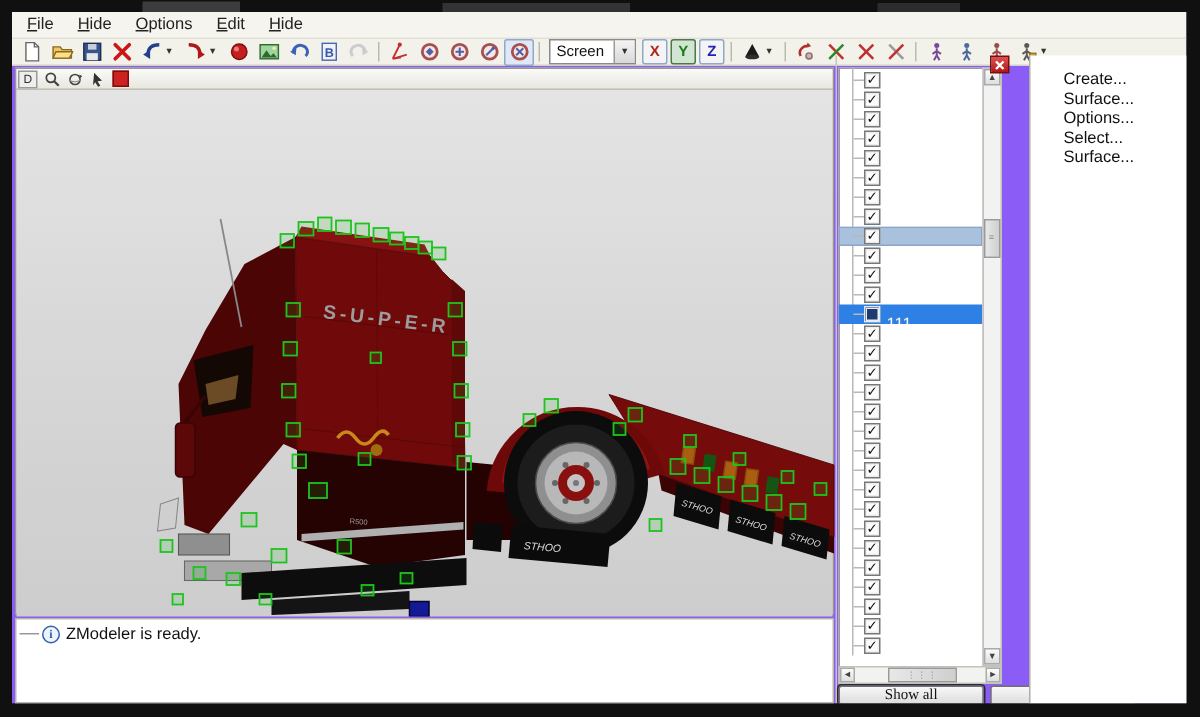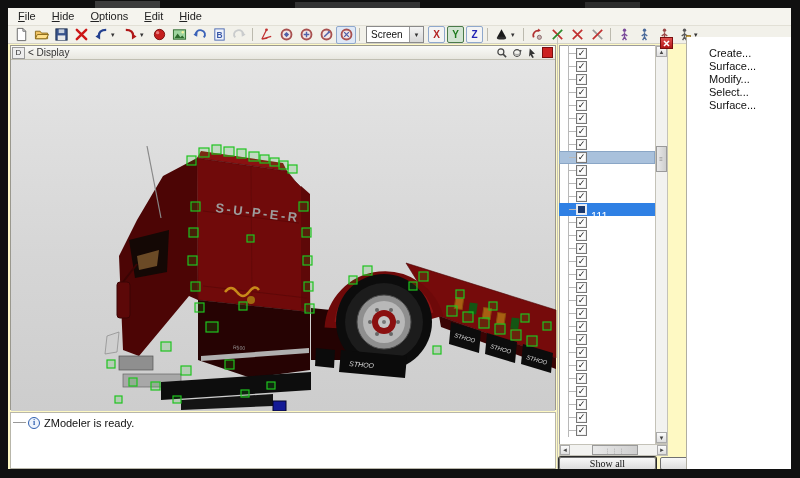--- a/index.html
+++ b/index.html
@@ -1,18 +1,18 @@
 <!DOCTYPE html>
 <html><head>
 <meta charset="utf-8">
 <style>
   html,body{margin:0;padding:0;}
   body{width:800px;height:478px;position:relative;background:#161616;overflow:hidden;
        font-family:"Liberation Sans",sans-serif;-webkit-font-smoothing:antialiased;}
-  .app{position:absolute;left:8px;top:8px;width:783px;height:461px;background:#fef9c3;}
+  .app{position:absolute;left:8px;top:8px;width:783px;height:461px;background:#8b5cf6;}
   
   .frame{position:absolute;background:#101010;z-index:50;pointer-events:none;}
   .f-top{left:0;top:0;width:800px;height:8px;}
   .f-left{left:0;top:0;width:8px;height:478px;}
   .f-right{left:791px;top:0;width:9px;height:478px;}
   .f-bottom{left:0;top:469px;width:800px;height:9px;}
   .smudge{position:absolute;z-index:51;pointer-events:none;}
 
   
   .menubar{position:absolute;left:0;top:0;width:100%;height:18px;background:#f5f4ee;
@@ -281,21 +281,20 @@
           <path d="M8 5.5v5M8 7.5L5 9.5M8 7.5l3 2M8 10.5l-2 3.5M8 10.5l2 3.5" stroke="#5a5a5a" stroke-width="1.4"></path>
           <rect x="10" y="9" width="4.5" height="4.5" fill="#c8a040" stroke="#8a6a1a" stroke-width="0.8"></rect>
         </svg>
       </span>
       <span class="tb-caret">▾</span>
     </div>
 
   <div class="viewport">
     <div class="vp-header">
       <span class="vp-mode">D</span>
-      <span class="vp-title">&lt; Display</span>
       <span class="vp-icons">
         <span class="vp-icon">
             <svg width="12" height="12" viewBox="0 0 16 16">
               <circle cx="6.5" cy="6.5" r="4" fill="none" stroke="#444" stroke-width="1.6"></circle>
               <path d="M9.5 9.5l4 4" stroke="#444" stroke-width="2"></path>
             </svg>
           </span>
         <span class="vp-icon">
             <svg width="12" height="12" viewBox="0 0 16 16">
               <circle cx="8" cy="8" r="4.5" fill="none" stroke="#444" stroke-width="1.4"></circle>
@@ -617,21 +616,21 @@
       <path d="M1 1l5 5M6 1L1 6" stroke="#fff" stroke-width="1.6"></path>
     </svg>
   </div>
 
   <div class="rp-btn btn-show default">Show all</div>
   <div class="rp-btn btn-hide">Hide all</div>
 
   <div class="rp-menu" id="rp-menu">
       <div class="rmenu-item">Create...</div>
       <div class="rmenu-item">Surface...</div>
-      <div class="rmenu-item">Modify...</div>
+      <div class="rmenu-item">Options...</div>
       <div class="rmenu-item">Select...</div>
       <div class="rmenu-item">Surface...</div>
     </div>
 </div>
 
 <div class="frame f-top"></div>
 <div class="frame f-left"></div>
 <div class="frame f-right"></div>
 <div class="frame f-bottom"></div>
 <div class="smudge" style="left:95px;top:1px;width:65px;height:7px;background:#3c3c3c;"></div>

